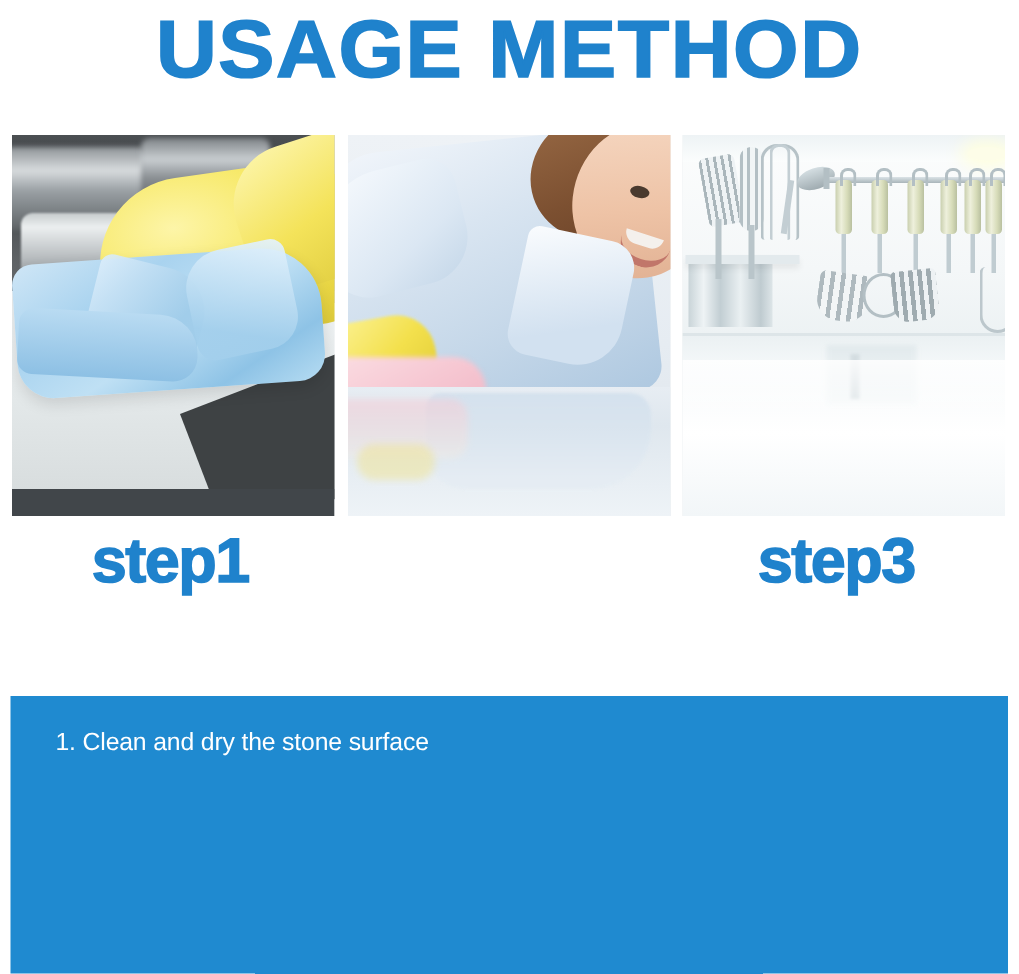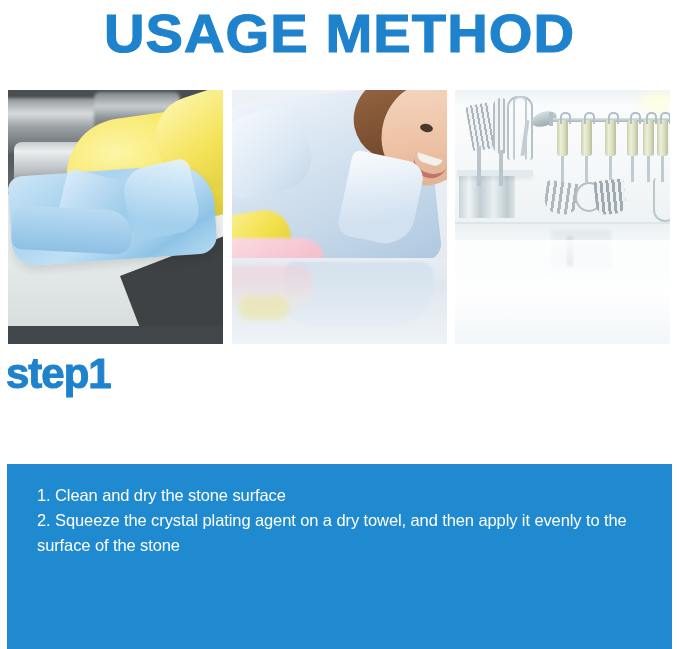--- a/index.html
+++ b/index.html
@@ -274,21 +274,21 @@
     opacity:.5;filter:blur(1px);
   }
   .p3 .gloss{
     position:absolute;left:0;top:150px;width:215px;height:40px;
     background:linear-gradient(180deg,rgba(255,255,255,.85) 0%,rgba(255,255,255,0) 100%);
   }
 
   
   .steps{position:absolute;left:0;top:350px;width:679px;height:54px;}
   .step{
-    position:absolute;top:0;width:215px;
+    position:absolute;top:0;width:215px;text-align:center;
     font-family:"Liberation Sans", sans-serif;
     font-size:42px;font-weight:bold;color:#1f82cc;
     -webkit-text-stroke:1px #1f82cc;letter-spacing:-1px;
   }
   .s1{left:6px;}
   .s2{left:228px;}
   .s3{left:450px;}
 
   
   .note{
@@ -404,20 +404,20 @@
       <div class="counter-line"></div>
       <div class="refl1"></div>
       <div class="refl2"></div>
       <div class="gloss"></div>
     </div>
 
   </div>
 
   <div class="steps">
     <div class="step s1">step1</div>
+    <div class="step s3">step3</div>
   </div>
 
   <div class="note">
     <p>1. Clean and dry the stone surface</p>
-    <p>2. Squeeze the crystal plating agent on a dry towel, and then apply it evenly to the surface of the stone</p>
   </div>
 
 </div>
 
 </body></html>

